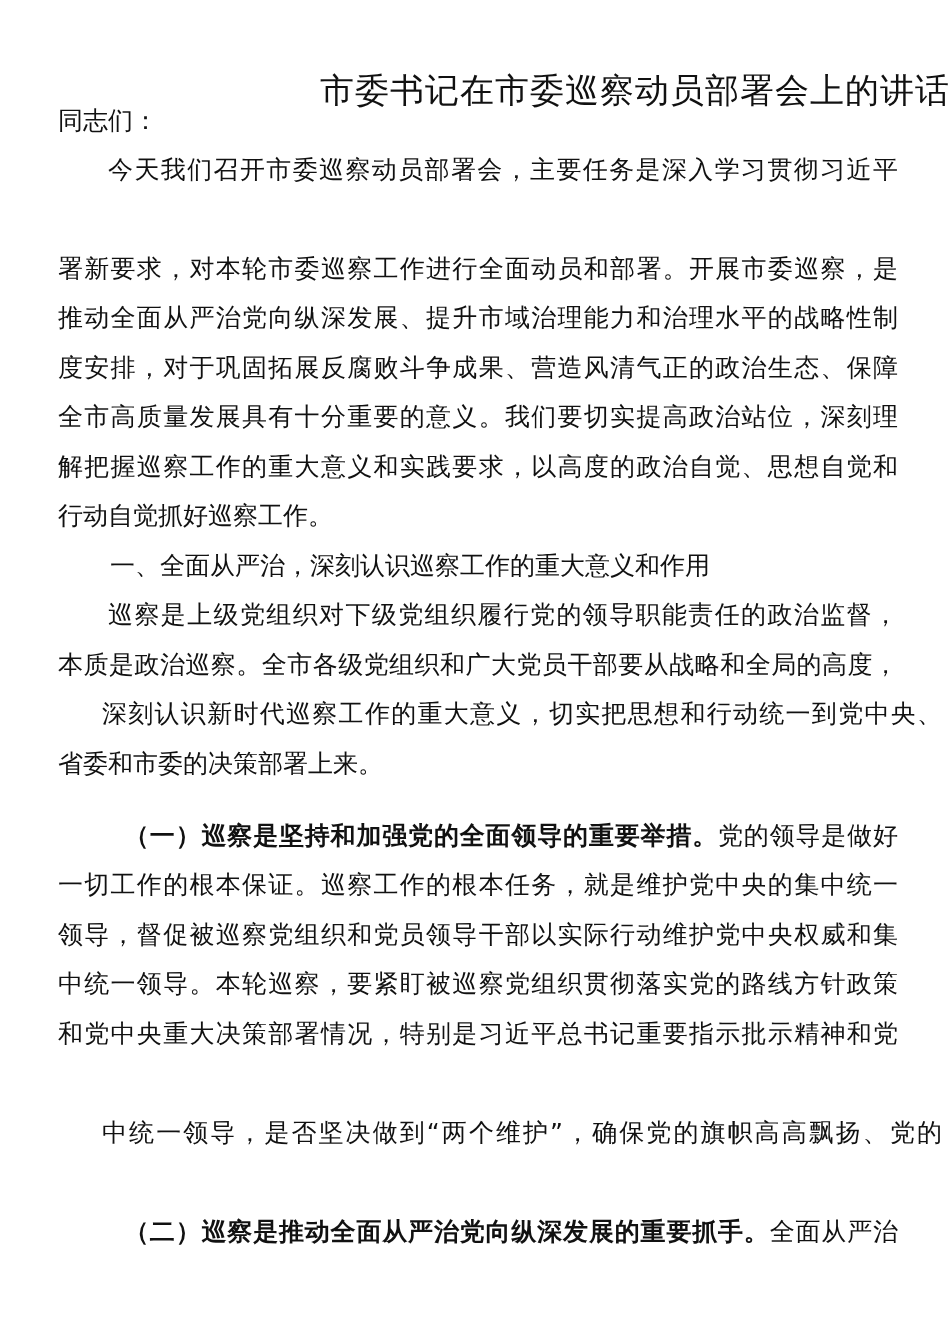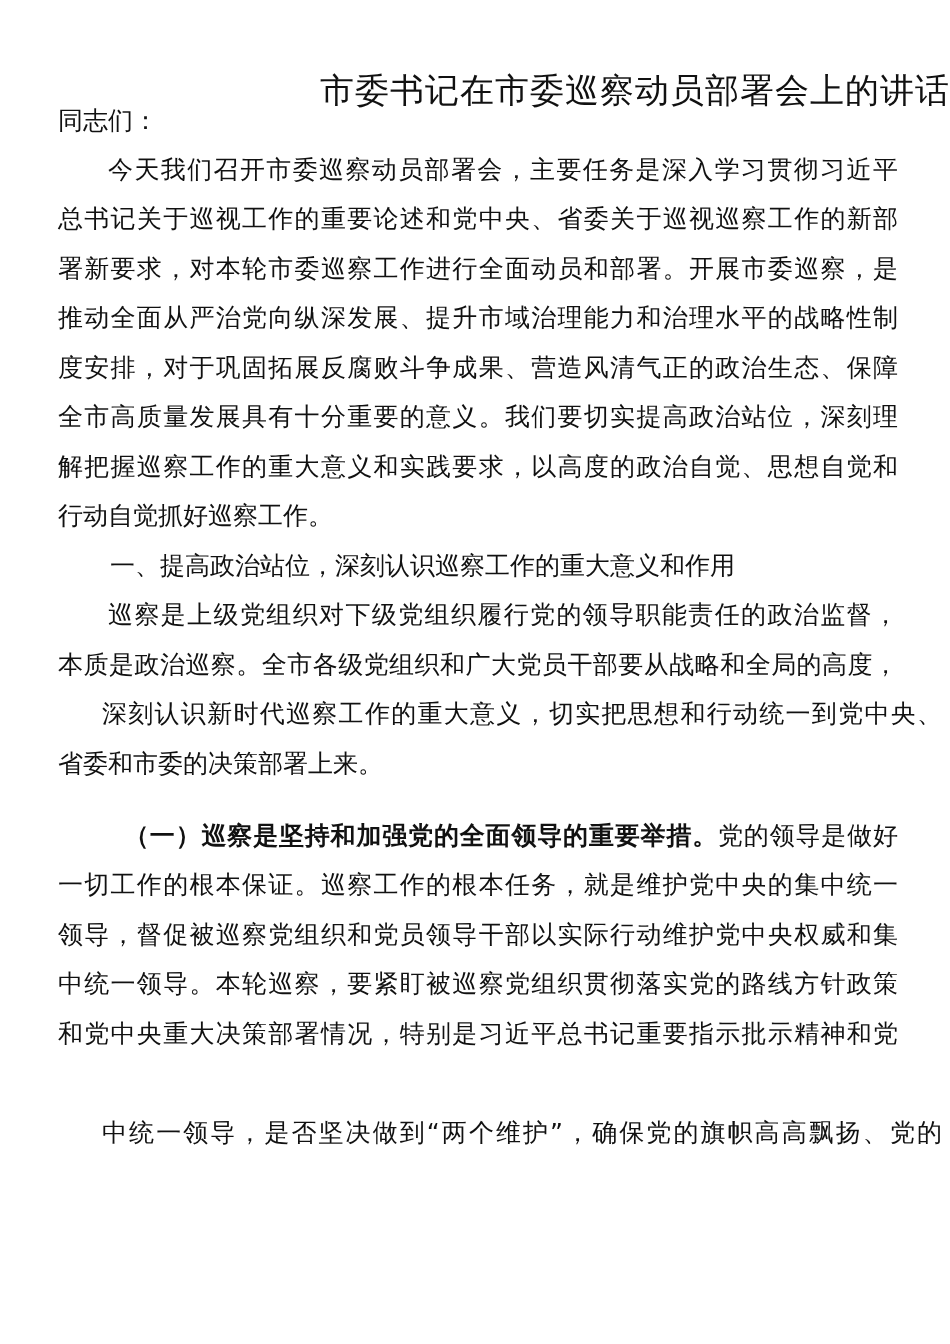--- a/index.html
+++ b/index.html
@@ -17,35 +17,35 @@
   .bold { font-weight: bold; }
 </style>
 </head>
 <body>
 
 <div class="page">
   <div class="title">市委书记在市委巡察动员部署会上的讲话</div>
   <div class="line last" style="top:101px;">同志们：</div>
 
   <div class="line indent" style="top:150px;">今天我们召开市委巡察动员部署会，主要任务是深入学习贯彻习近平</div>
-  <div class="line" style="top:199px;">总书记关于巡视工作的重要论述和党中央、省委关于巡视巡察工作的新部</div>
   <div class="line" style="top:249px;">署新要求，对本轮市委巡察工作进行全面动员和部署。开展市委巡察，是</div>
   <div class="line" style="top:298px;">推动全面从严治党向纵深发展、提升市域治理能力和治理水平的战略性制</div>
   <div class="line" style="top:348px;">度安排，对于巩固拓展反腐败斗争成果、营造风清气正的政治生态、保障</div>
   <div class="line" style="top:397px;">全市高质量发展具有十分重要的意义。我们要切实提高政治站位，深刻理</div>
   <div class="line" style="top:447px;">解把握巡察工作的重大意义和实践要求，以高度的政治自觉、思想自觉和</div>
   <div class="line last" style="top:496px;">行动自觉抓好巡察工作。</div>
 
-  <div class="line indent-h last" style="top:546px;">一、提高政治站位，深刻认识巡察工作的重大意义和作用</div>
+  <div class="line indent-h last" style="top:546px;">一、全面从严治，深刻认识巡察工作的重大意义和作用</div>
 
   <div class="line indent" style="top:595px;">巡察是上级党组织对下级党组织履行党的领导职能责任的政治监督，</div>
   <div class="line" style="top:645px;">本质是政治巡察。全市各级党组织和广大党员干部要从战略和全局的高度，</div>
   <div class="line" style="top:694px;margin-left:44px;">深刻认识新时代巡察工作的重大意义，切实把思想和行动统一到党中央、</div>
   <div class="line last" style="top:744px;">省委和市委的决策部署上来。</div>
 
   <div class="line indent-b" style="top:816px;"><span class="bold">（一）巡察是坚持和加强党的全面领导的重要举措。</span><span>党的领导是做好</span></div>
   <div class="line" style="top:865px;">一切工作的根本保证。巡察工作的根本任务，就是维护党中央的集中统一</div>
   <div class="line" style="top:915px;">领导，督促被巡察党组织和党员领导干部以实际行动维护党中央权威和集</div>
   <div class="line" style="top:964px;">中统一领导。本轮巡察，要紧盯被巡察党组织贯彻落实党的路线方针政策</div>
   <div class="line" style="top:1014px;">和党中央重大决策部署情况，特别是习近平总书记重要指示批示精神和党</div>
   <div class="line" style="top:1113px;margin-left:44px;">中统一领导，是否坚决做到“两个维护”，确保党的旗帜高高飘扬、党的</div>
 
+  <div class="line indent-b" style="top:1212px;"><span class="bold">（二）巡察是推动全面从严治党向纵深发展的重要抓手。</span><span>全面从严治</span></div>
 </div>
 
 </body></html>

